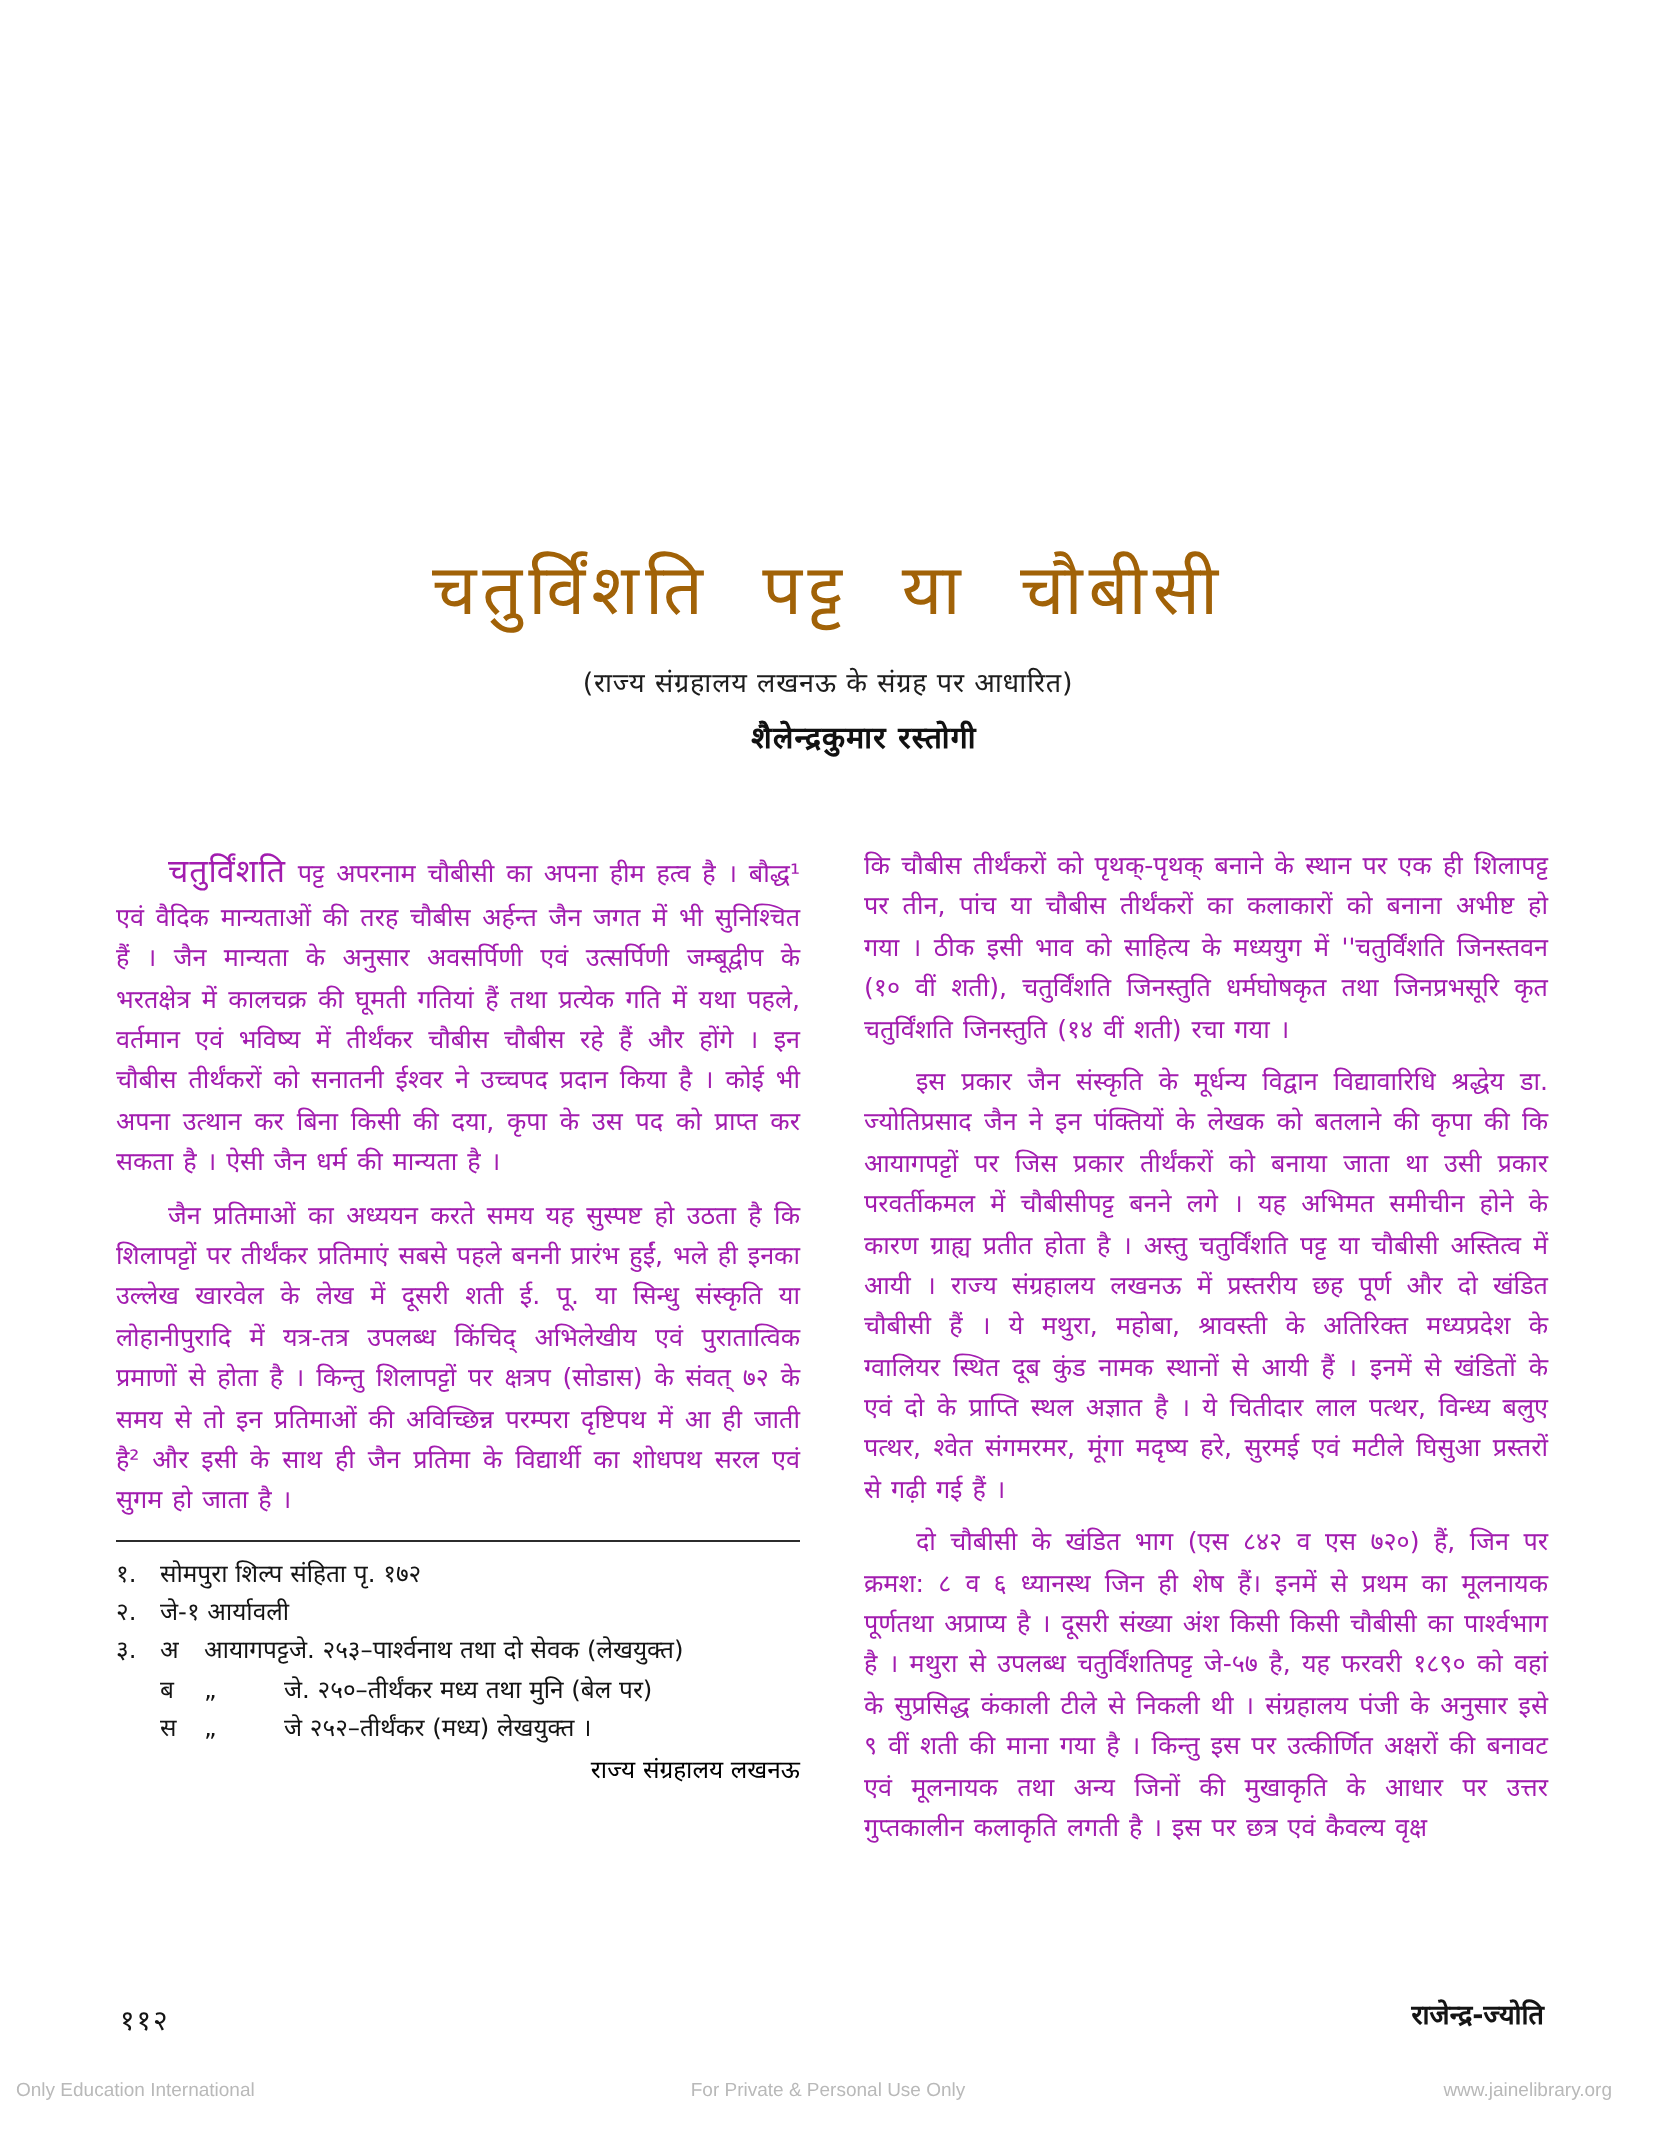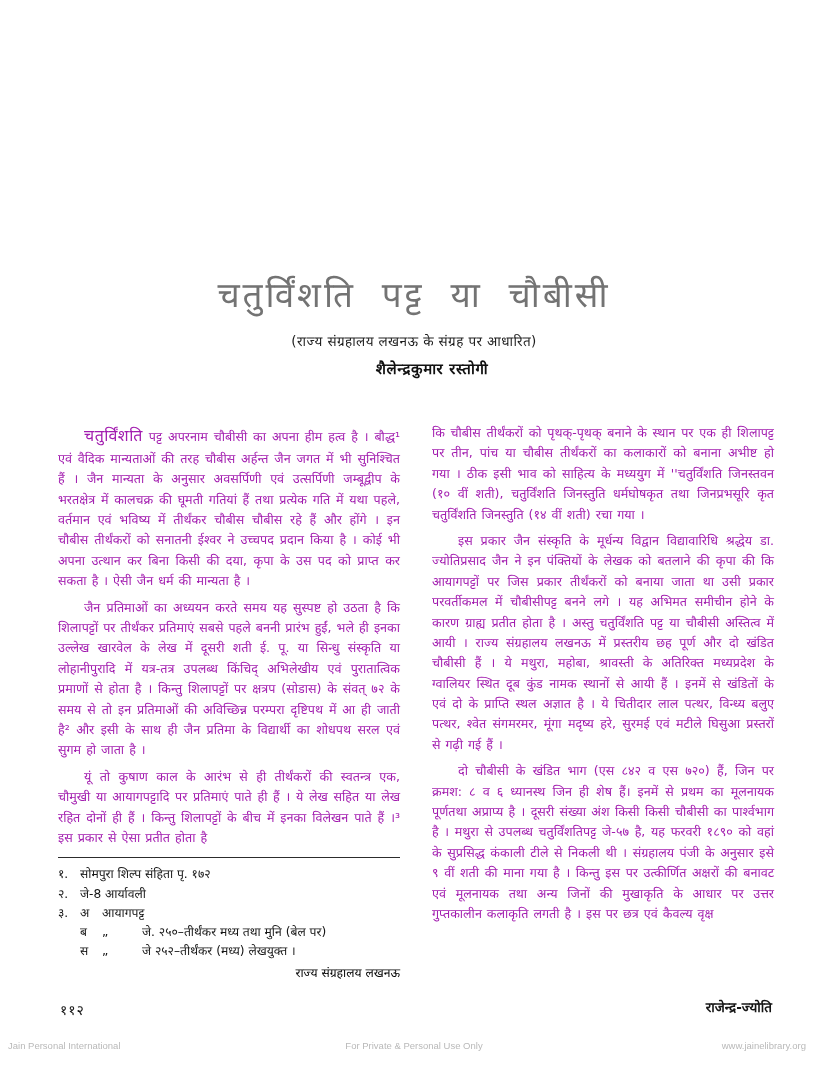--- a/index.html
+++ b/index.html
@@ -26,23 +26,23 @@
     top: 276px;
     width: 828px;
     text-align: center;
   }
   .doc-title {
     font-size: 35px;
     font-weight: 400;
     letter-spacing: 3px;
     word-spacing: 14px;
     line-height: 1.15;
-    color: #737373;
+    color: #a16207;
     margin: 0;
-    font-family: Liberation Serif, serif;
+    font-family: Liberation Sans, sans-serif;
   }
   .doc-subtitle {
     font-size: 13.5px;
     letter-spacing: 0.4px;
     margin-top: 16px;
     color: #1d1d1d;
   }
   .doc-author {
     font-size: 15px;
     font-weight: bold;
@@ -156,38 +156,38 @@
   </div>
 
   <div class="columns">
 
     <div class="col">
 
       <p><span class="lead">चतुर्विंशति</span><span> पट्ट अपरनाम चौबीसी का अपना हीम हत्व है । बौद्ध¹ एवं वैदिक मान्यताओं की तरह चौबीस अर्हन्त जैन जगत में भी सुनिश्चित हैं । जैन मान्यता के अनुसार अवसर्पिणी एवं उत्सर्पिणी जम्बूद्वीप के भरतक्षेत्र में कालचक्र की घूमती गतियां हैं  तथा प्रत्येक गति में यथा पहले, वर्तमान एवं भविष्य में तीर्थंकर चौबीस चौबीस रहे हैं और होंगे । इन चौबीस तीर्थंकरों को सनातनी ईश्वर ने  उच्चपद प्रदान किया है । कोई भी अपना उत्थान कर बिना किसी की दया, कृपा के उस  पद को प्राप्त कर सकता है । ऐसी जैन धर्म की मान्यता  है ।</span></p>
 
       <p>जैन प्रतिमाओं का अध्ययन करते समय यह सुस्पष्ट हो उठता है कि शिलापट्टों पर तीर्थंकर प्रतिमाएं सबसे  पहले बननी प्रारंभ हुईं, भले  ही  इनका उल्लेख खारवेल के लेख में दूसरी शती ई. पू. या  सिन्धु संस्कृति या लोहानीपुरादि में यत्र-तत्र उपलब्ध किंचिद् अभिलेखीय एवं पुरातात्विक प्रमाणों से होता है । किन्तु शिलापट्टों पर क्षत्रप (सोडास) के संवत् ७२ के समय से तो इन प्रतिमाओं की अविच्छिन्न परम्परा दृष्टिपथ में आ ही जाती है² और इसी के साथ ही जैन प्रतिमा के विद्यार्थी का शोधपथ सरल एवं सुगम हो जाता है ।</p>
 
-      <p>यूं तो कुषाण काल के आरंभ  से ही तीर्थंकरों की स्वतन्त्र एक, चौमुखी या  आयागपट्टादि पर प्रतिमाएं पाते ही हैं । ये लेख सहित या लेख रहित दोनों ही हैं । किन्तु शिलापट्टों के बीच में इनका विलेखन पाते हैं ।³ इस प्रकार से ऐसा प्रतीत होता है</p>
 
       <div class="footnotes">
 
         <div class="fn-row">
           <span class="fn-num">१.</span>
           <span class="fn-text">सोमपुरा शिल्प संहिता पृ. १७२</span>
         </div>
 
         <div class="fn-row">
           <span class="fn-num">२.</span>
-          <span class="fn-text">जे-8 आर्यावली</span>
+          <span class="fn-text">जे-१ आर्यावली</span>
         </div>
 
         <div class="fn-row">
           <span class="fn-num">३.</span>
           <span class="fn-label">अ</span>
           <span class="fn-ditto">आयागपट्ट</span>
+          <span class="fn-text">जे. २५३–पार्श्वनाथ तथा दो सेवक (लेखयुक्त)</span>
         </div>
 
         <div class="fn-row sub">
           <span class="fn-num"></span>
           <span class="fn-label">ब</span>
           <span class="fn-ditto">„</span>
           <span class="fn-text">जे. २५०–तीर्थंकर  मध्य तथा मुनि (बेल पर)</span>
         </div>
 
         <div class="fn-row sub">
@@ -206,18 +206,18 @@
       <p>इस प्रकार जैन  संस्कृति के  मूर्धन्य विद्वान  विद्यावारिधि श्रद्धेय डा. ज्योतिप्रसाद जैन ने इन पंक्तियों के लेखक को बतलाने की कृपा  की कि आयागपट्टों पर जिस प्रकार तीर्थंकरों को बनाया जाता था उसी प्रकार परवर्तीकमल में चौबीसीपट्ट बनने लगे । यह अभिमत समीचीन होने के  कारण ग्राह्य प्रतीत होता है । अस्तु चतुर्विंशति पट्ट या  चौबीसी  अस्तित्व में आयी । राज्य संग्रहालय लखनऊ में प्रस्तरीय छह पूर्ण और  दो खंडित चौबीसी हैं । ये मथुरा, महोबा,  श्रावस्ती के अतिरिक्त  मध्यप्रदेश के ग्वालियर स्थित दूब कुंड नामक स्थानों से आयी हैं । इनमें से खंडितों के एवं दो के प्राप्ति स्थल अज्ञात है । ये चितीदार लाल  पत्थर, विन्ध्य बलुए पत्थर, श्वेत संगमरमर, मूंगा मदृष्य हरे, सुरमई एवं मटीले घिसुआ प्रस्तरों से गढ़ी गई हैं ।</p>
       <p>दो चौबीसी के खंडित भाग (एस ८४२ व एस ७२०) हैं, जिन पर  क्रमश: ८ व ६ ध्यानस्थ जिन ही शेष हैं। इनमें से प्रथम का मूलनायक पूर्णतथा अप्राप्य है । दूसरी संख्या अंश किसी किसी चौबीसी का पार्श्वभाग है । मथुरा से उपलब्ध चतुर्विंशतिपट्ट जे-५७ है, यह फरवरी १८९० को  वहां के  सुप्रसिद्ध कंकाली टीले से निकली थी । संग्रहालय पंजी के अनुसार इसे ९ वीं  शती की माना गया है । किन्तु इस पर  उत्कीर्णित अक्षरों  की बनावट एवं मूलनायक तथा अन्य जिनों की मुखाकृति  के आधार पर उत्तर गुप्तकालीन कलाकृति लगती है । इस पर छत्र  एवं कैवल्य वृक्ष</p>
     </div>
 
   </div>
 
   <div class="folio">११२</div>
   <div class="journal-mark">राजेन्द्र-ज्योति</div>
 
   <div class="scan-footer">
-    <span class="scan-left">Jain Personal International</span>
+    <span class="scan-left">Only Education International</span>
     <span class="scan-mid">For Private &amp; Personal Use Only</span>
     <span class="scan-right">www.jainelibrary.org</span>
   </div>
 
 </div>
 
 </body></html>

